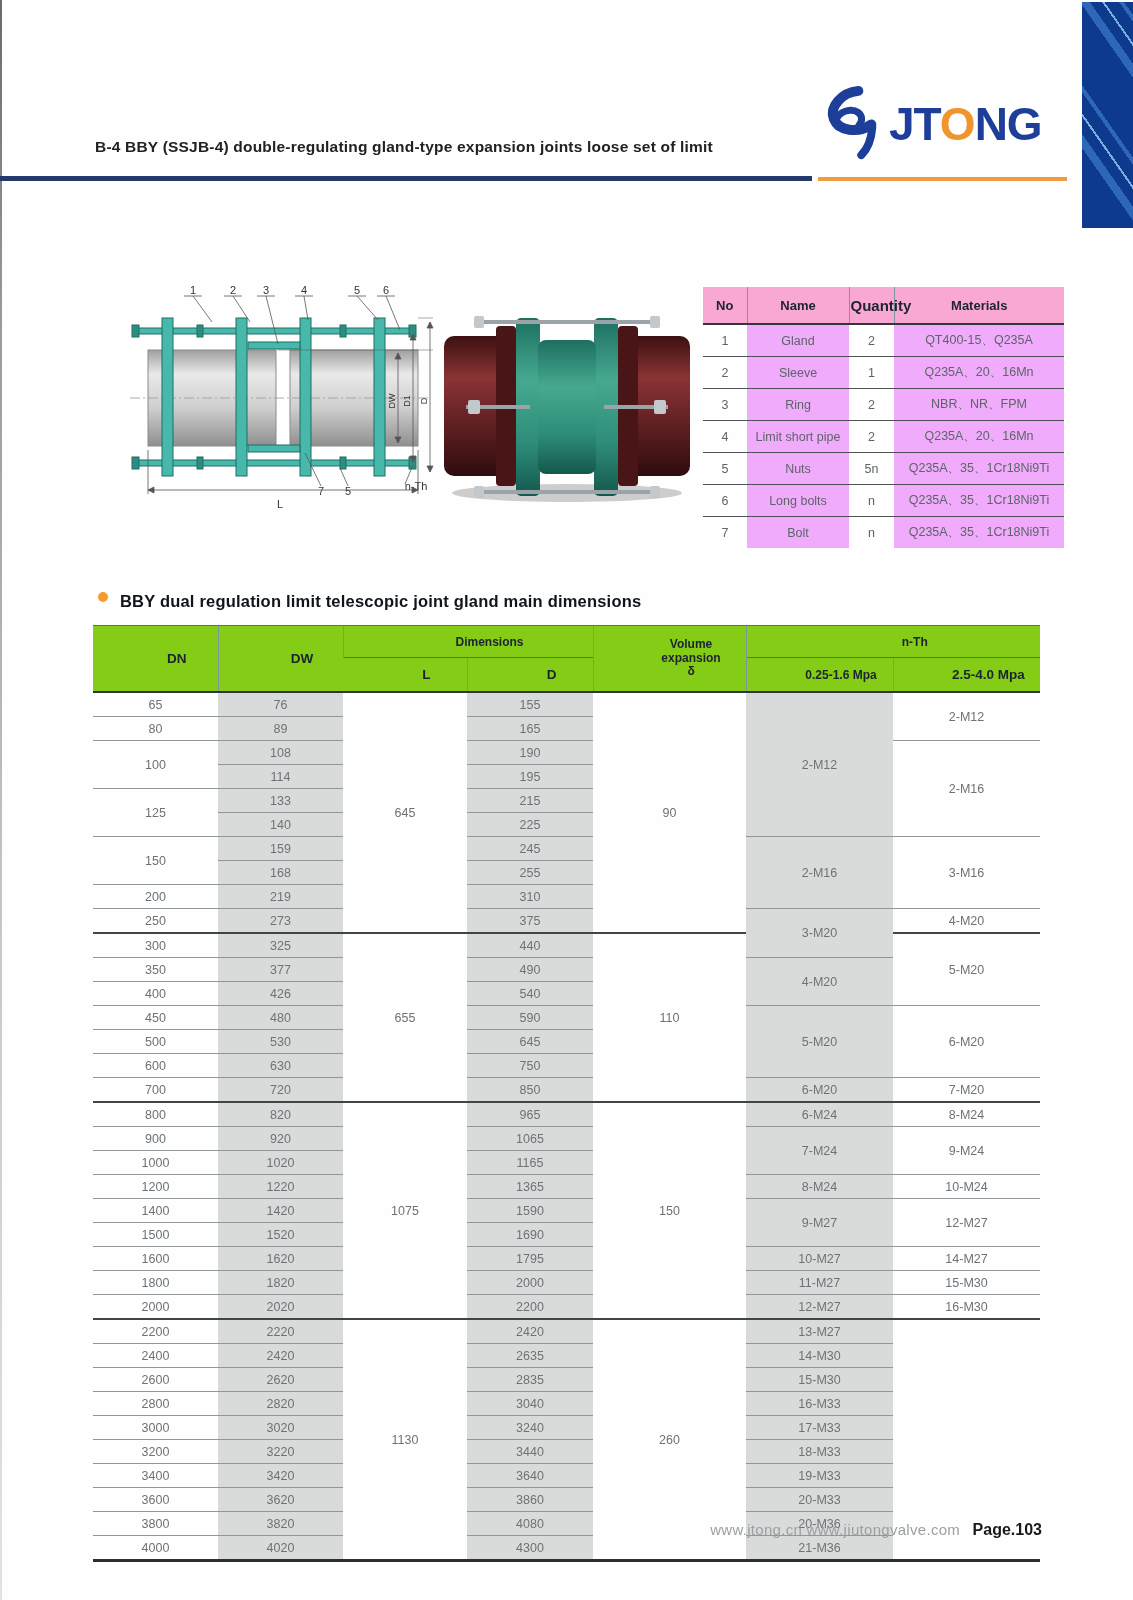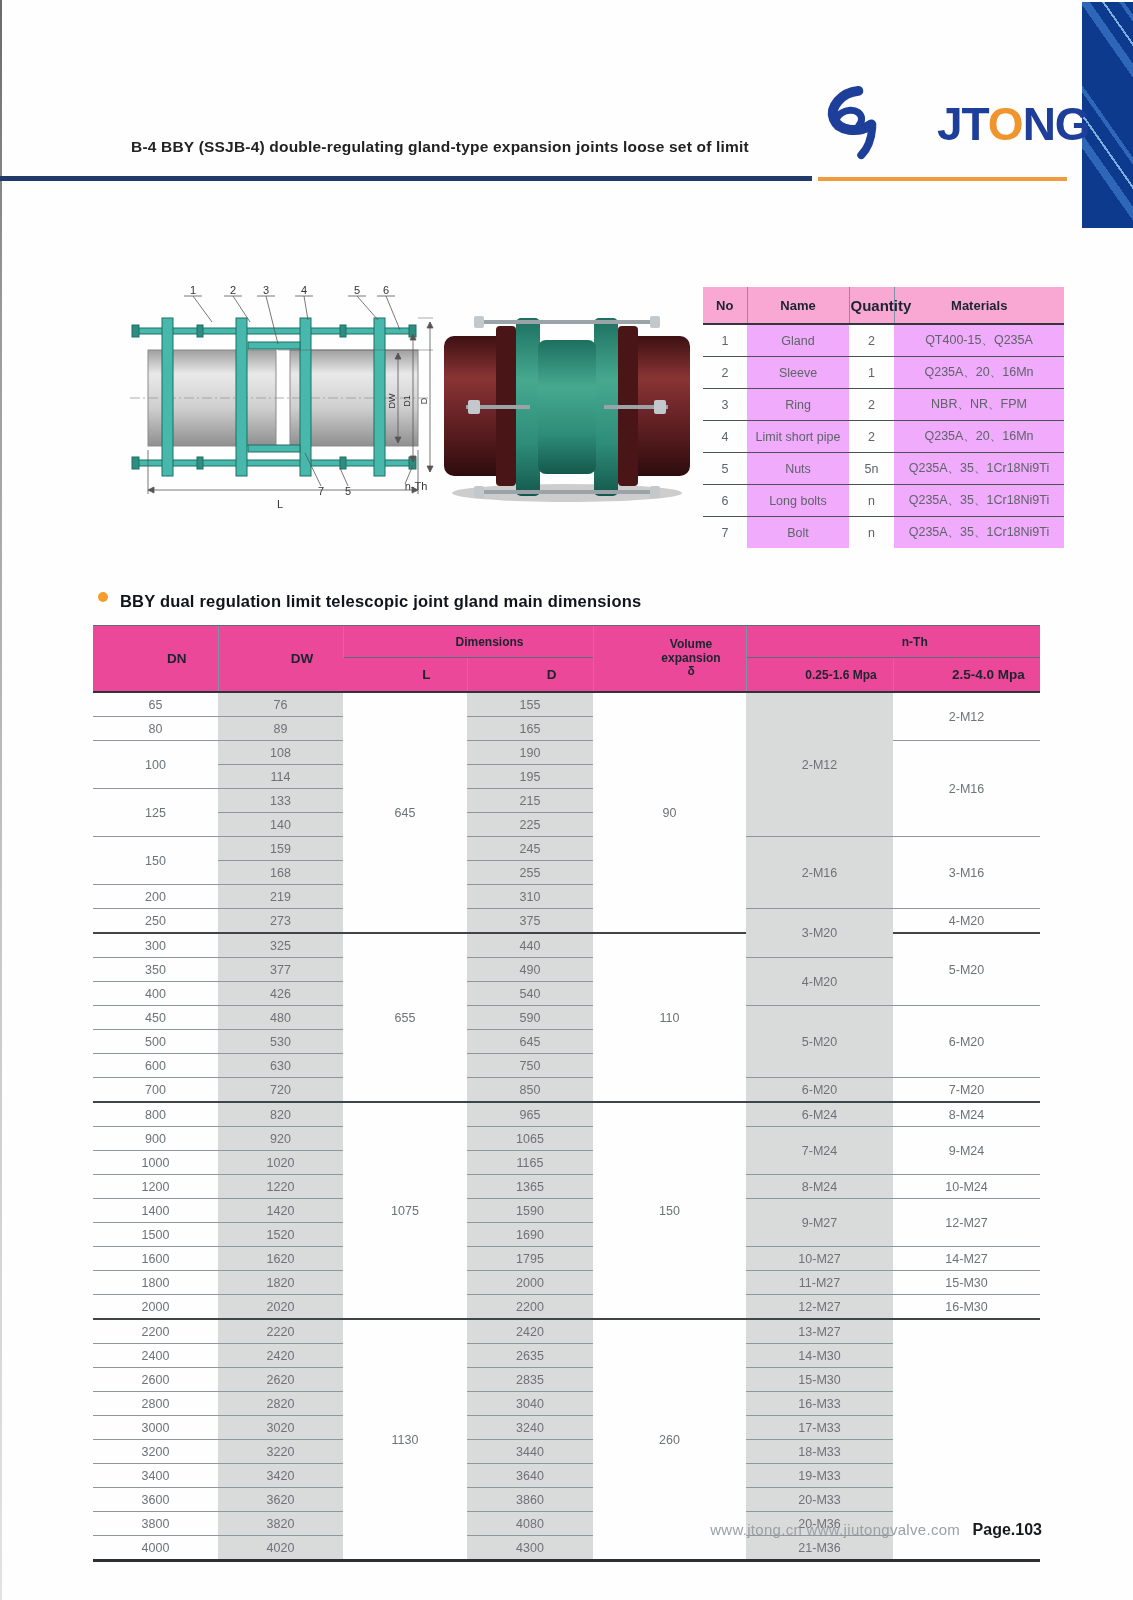--- a/index.html
+++ b/index.html
@@ -1,45 +1,45 @@
 <!DOCTYPE html>
 <html><head>
 <meta charset="utf-8">
 <style>
   html,body{margin:0;padding:0;background:#ffffff;}
   .page{position:relative;width:1133px;height:1600px;background:#fefefe;overflow:hidden;
         font-family:"Liberation Sans", sans-serif;}
   .left-edge{position:absolute;left:0;top:0;width:2px;height:1600px;
         background:linear-gradient(#6a6a6a,#9a9a9a 20%,#c9c9c9 60%,#e2e2e2);}
   
-  .doc-title{position:absolute;left:95px;top:138px;font-size:15.5px;font-weight:bold;color:#222;letter-spacing:.2px;margin-left:36px;}
+  .doc-title{position:absolute;left:95px;top:138px;font-size:15.5px;font-weight:bold;color:#222;letter-spacing:.2px;}
   .rule-navy{position:absolute;left:0;top:176px;width:812px;height:5px;background:#213a69;}
   .rule-orange{position:absolute;left:818px;top:177px;width:249px;height:4px;background:#ef9c3e;}
   .corner-stripes{position:absolute;left:1082px;top:2px;width:51px;height:226px;background:#0d3a8d;
         background-image:
           repeating-linear-gradient(55deg, rgba(0,0,0,0) 0 46px, #2f67b8 46px 54px, rgba(0,0,0,0) 54px 64px, #79aede 64px 66px, rgba(0,0,0,0) 66px 78px, #2f67b8 78px 82px);}
-  .logo{position:absolute;left:813px;top:80px;display:flex;align-items:center;gap:48px;}
+  .logo{position:absolute;left:813px;top:80px;display:flex;align-items:center;}
   .logo-text{font-size:46px;font-weight:bold;letter-spacing:-1px;color:#1d3e99;line-height:1;margin-left:8px;}
   .logo-text .o{color:#f0942d;}
   
   .parts{position:absolute;left:703px;top:287px;width:361px;border-collapse:collapse;table-layout:fixed;}
   .parts th{background:#f9a8d4;color:#1c2430;font-weight:bold;font-size:13px;height:34px;
         border-bottom:2px solid #30363a;border-left:1px solid #7d94a5;}
   .parts th:first-child{border-left:none;}
   .parts th.small{font-size:15px;}
   .parts td{height:29px;text-align:center;font-size:12.5px;color:#5e6468;border-bottom:1px solid #4c5154;}
   .parts tr:last-child td{border-bottom:none;}
   .parts td.shade{background:#f0abfc;}
   
   .section-head{position:absolute;left:98px;top:592px;display:flex;}
   .bullet{width:10px;height:10px;border-radius:50%;background:#f59d2c;margin-right:12px;}
   .section-title{font-size:16.5px;font-weight:bold;color:#10151c;letter-spacing:.2px;}
   
   .dims{position:absolute;left:93px;top:625px;width:947px;border-collapse:collapse;table-layout:fixed;}
-  .dims thead th{background:#ec4899;color:#1c2430;font-weight:bold;border-left:1px solid #7d94a5;border-top:1px solid #5c6b77;padding-left:44px;}
+  .dims thead th{background:#84cc16;color:#1c2430;font-weight:bold;border-left:1px solid #7d94a5;border-top:1px solid #5c6b77;padding-left:44px;}
   .dims thead tr th:first-child{border-left:none;}
   .dims thead .r1 th{height:29px;font-size:12px;}
   .dims thead .r2 th{height:31px;font-size:12px;border-top:1px solid #5c6b77;}
   .dims thead th.big{font-size:13.5px;}
   .dims thead th.volcell{font-size:12px;line-height:1.15;text-align:center;}
   .dims tbody td{height:21px;text-align:center;font-size:12.5px;color:#6d7276;
         border-top:1px solid #8f979a;vertical-align:middle;}
   .dims tbody tr.first td{border-top:2px solid #303436;}
   .dims tbody tr.sep td{border-top:2px solid #3f4447;}
   .dims tbody td.shade{background:#d9dbdb;}

